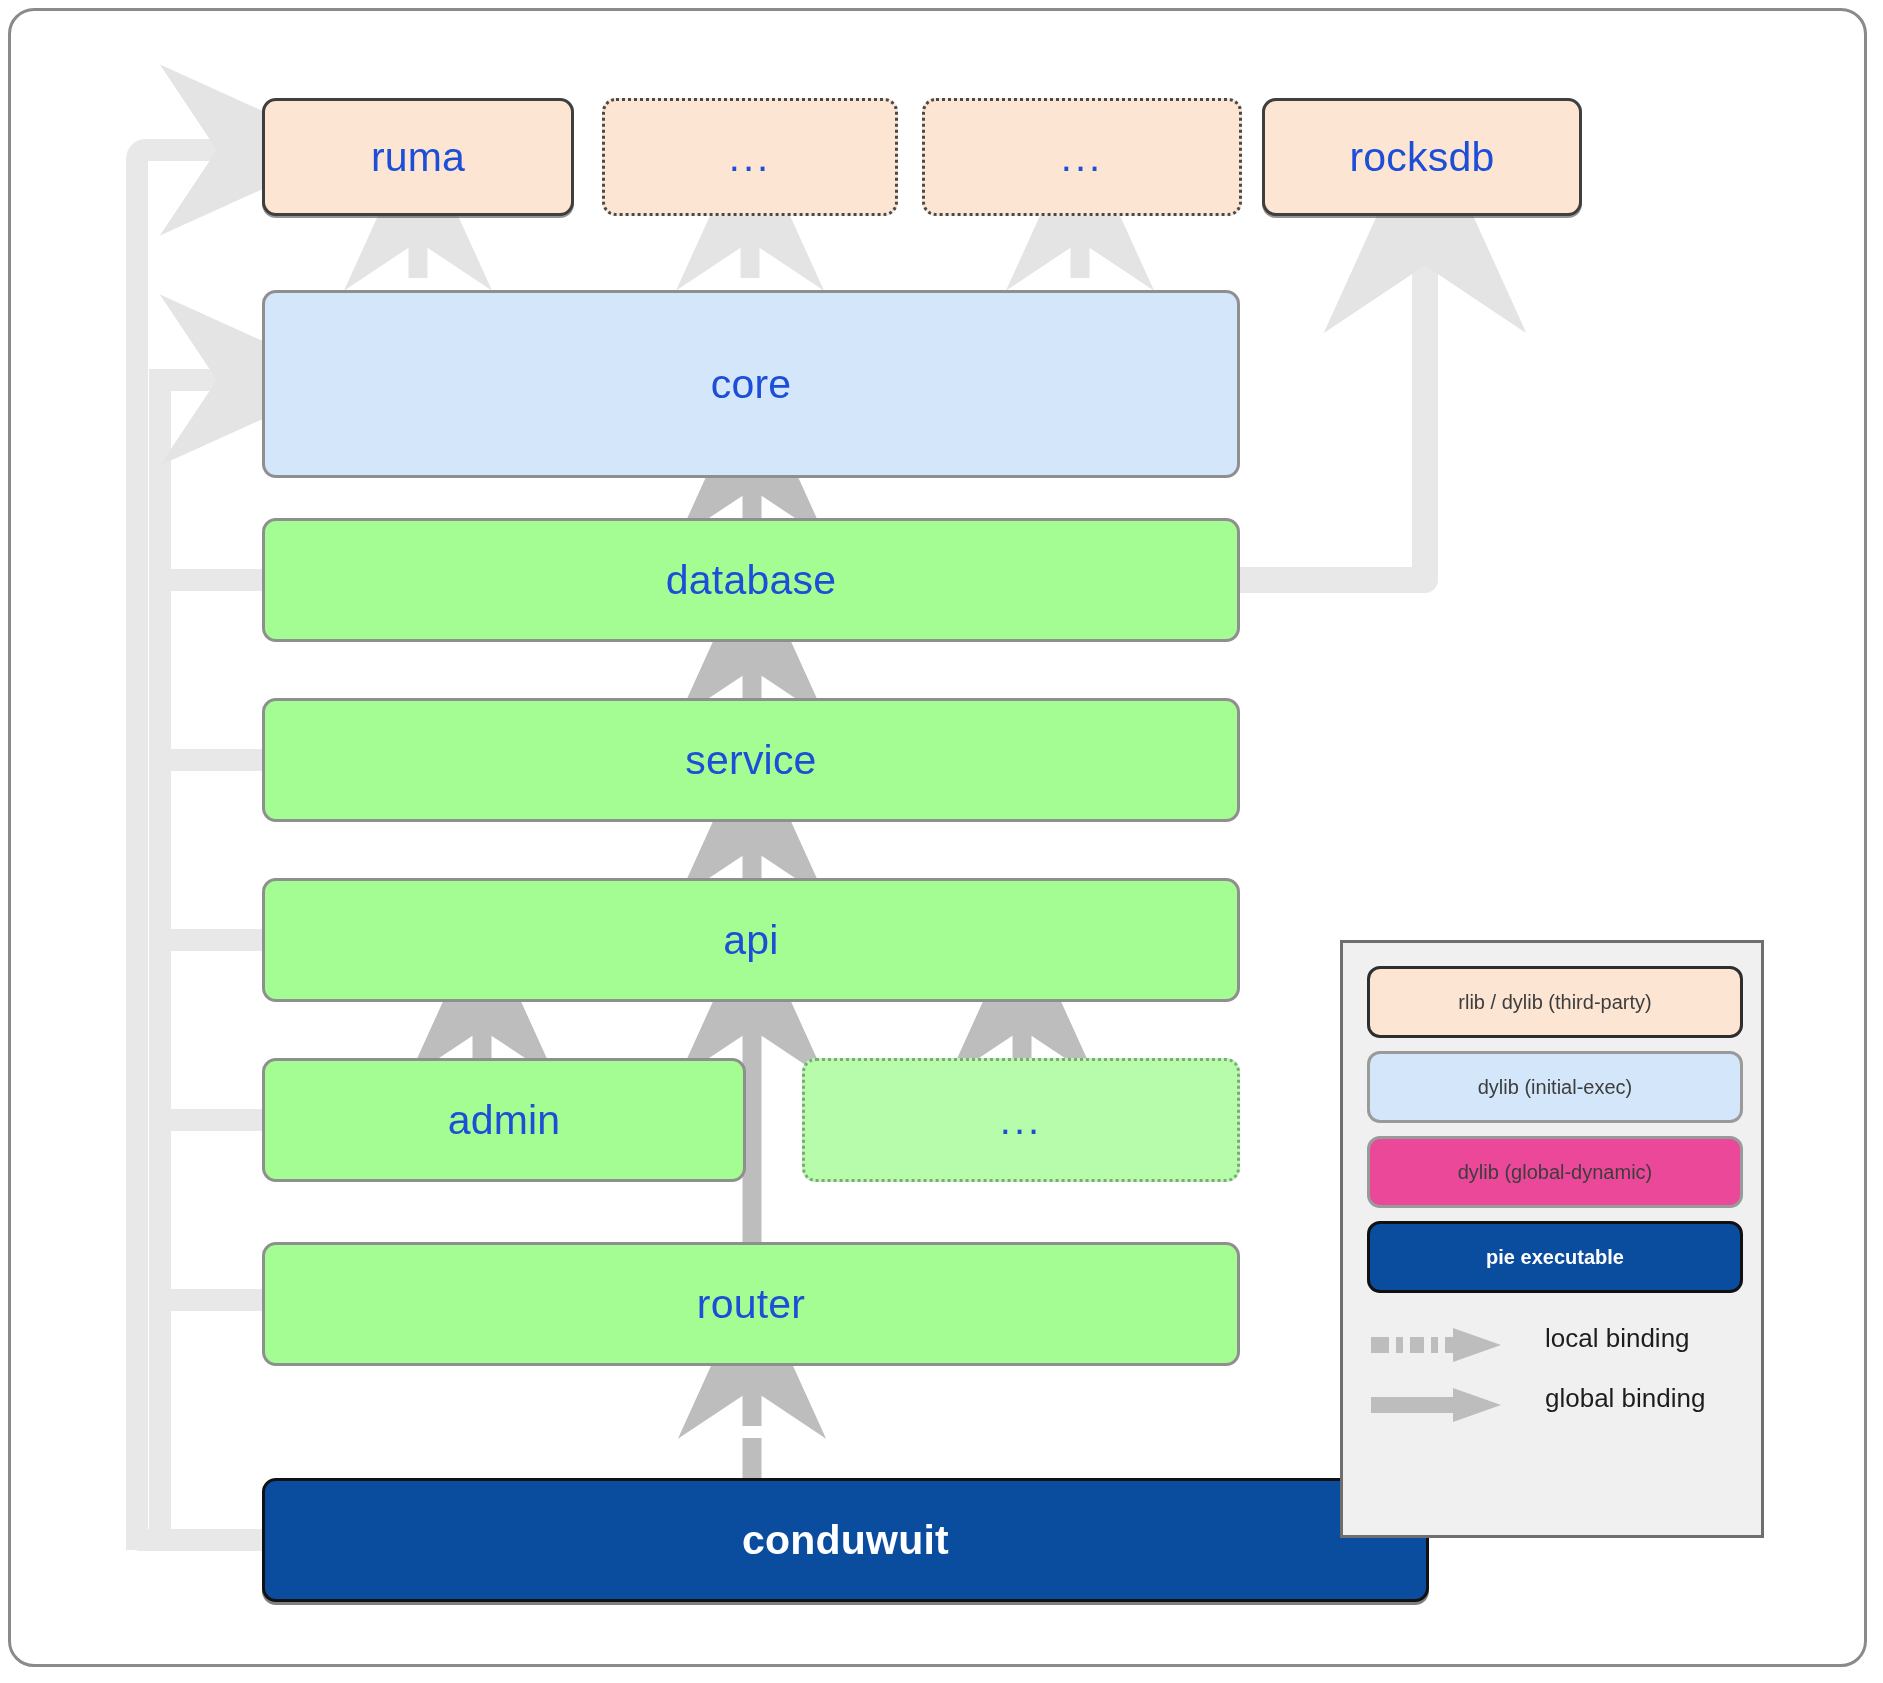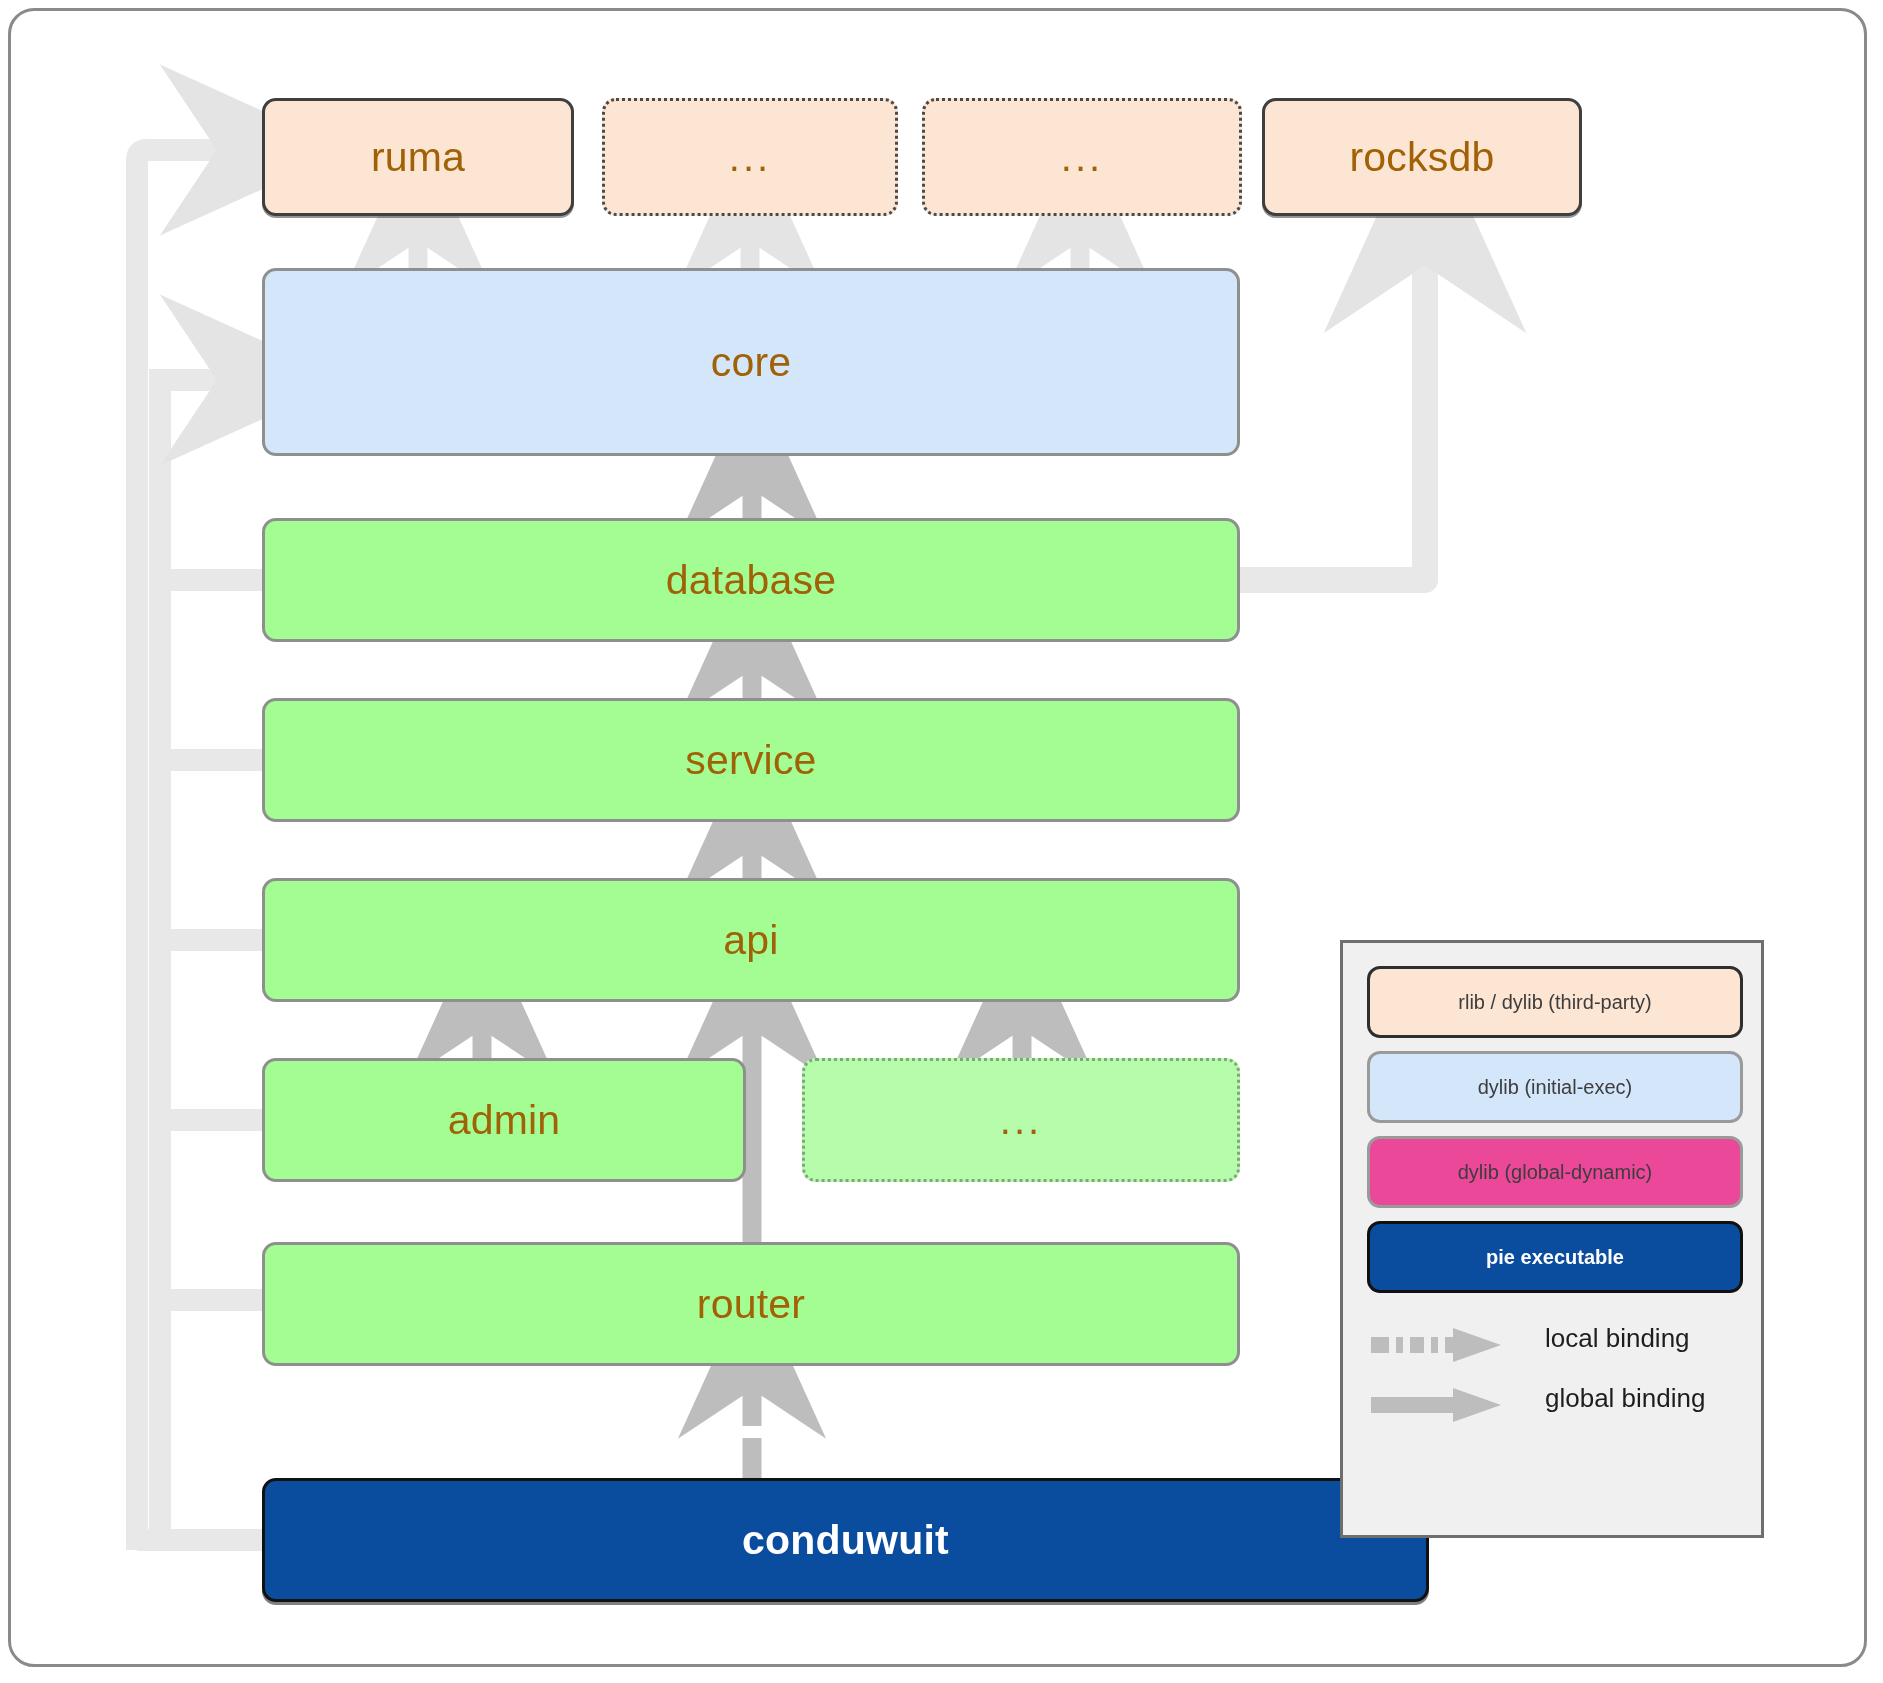--- a/index.html
+++ b/index.html
@@ -36,21 +36,21 @@
     pointer-events: none;
   }
   
   .node {
     position: absolute;
     box-sizing: border-box;
     border-radius: 14px;
     display: flex;
     align-items: center;
     justify-content: center;
-    color: #a16207;
+    color: #1d4ed8;
     letter-spacing: .2px;
     z-index: 5;
   }
   .node .lbl { pointer-events: none; }
 
   .n-thirdparty {
     background: #fde5d3;
     border: 3px solid #3f3f3f;
     box-shadow: 0 2px 0 rgba(60,60,60,.55);
     font-size: 41px;
@@ -198,21 +198,21 @@
   </div>
 
   <div class="node n-thirdparty-dotted" style="left:922px; top:98px; width:320px; height:118px;">
     <span class="lbl dots">...</span>
   </div>
 
   <div class="node n-thirdparty" style="left:1262px; top:98px; width:320px; height:118px;">
     <span class="lbl">rocksdb</span>
   </div>
 
-  <div class="node n-initialexec" style="left:262px; top:268px; width:978px; height:188px;">
+  <div class="node n-initialexec" style="left:262px; top:290px; width:978px; height:188px;">
     <span class="lbl">core</span>
   </div>
 
   <div class="node n-globaldyn" style="left:262px; top:518px; width:978px; height:124px;">
     <span class="lbl">database</span>
   </div>
 
   <div class="node n-globaldyn" style="left:262px; top:698px; width:978px; height:124px;">
     <span class="lbl">service</span>
   </div>

